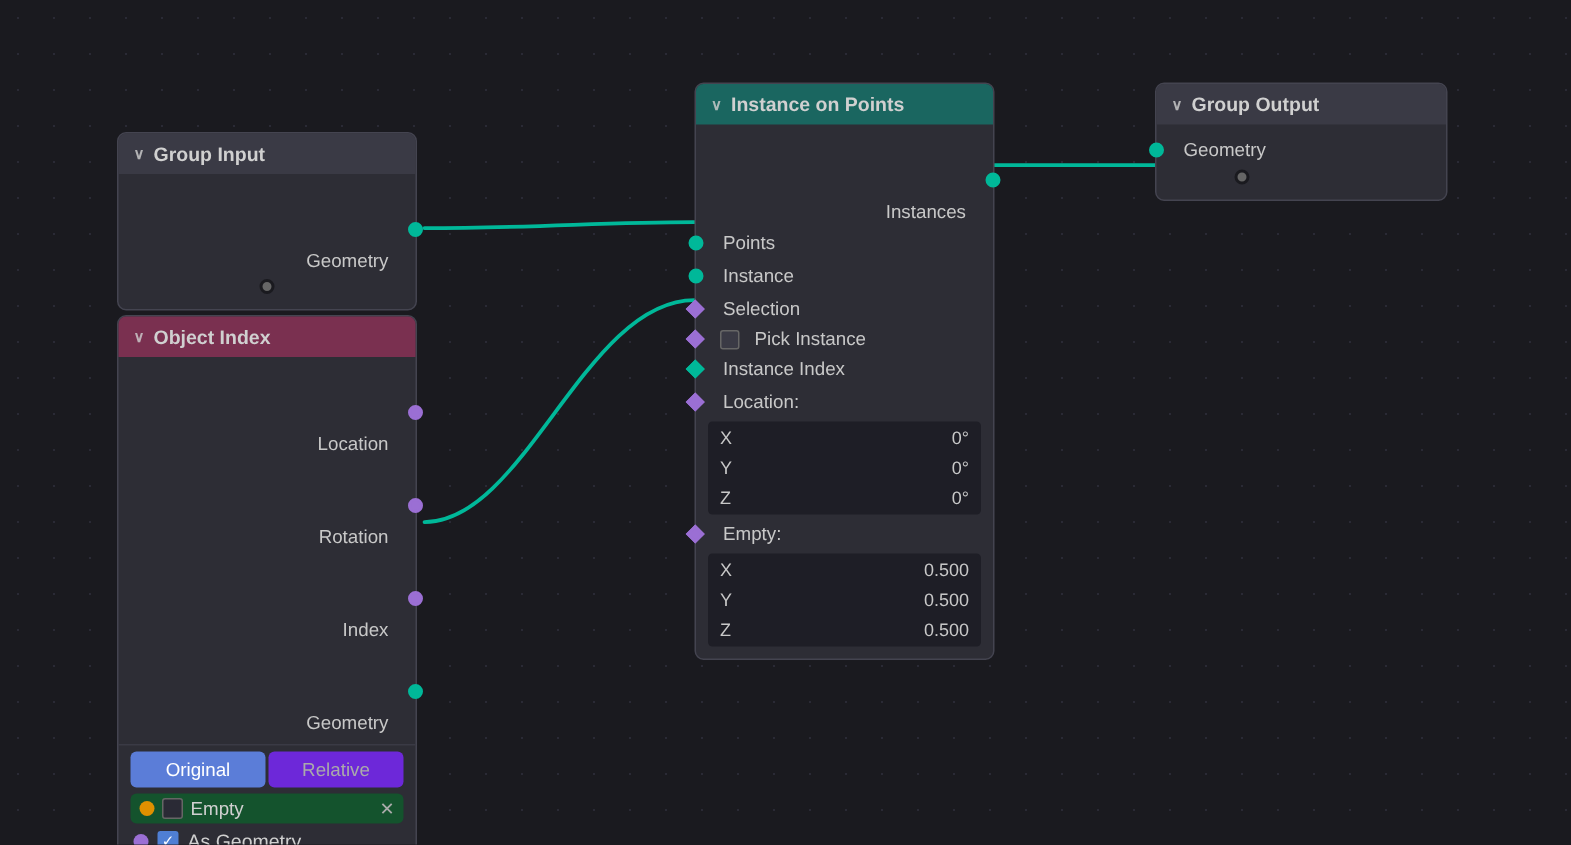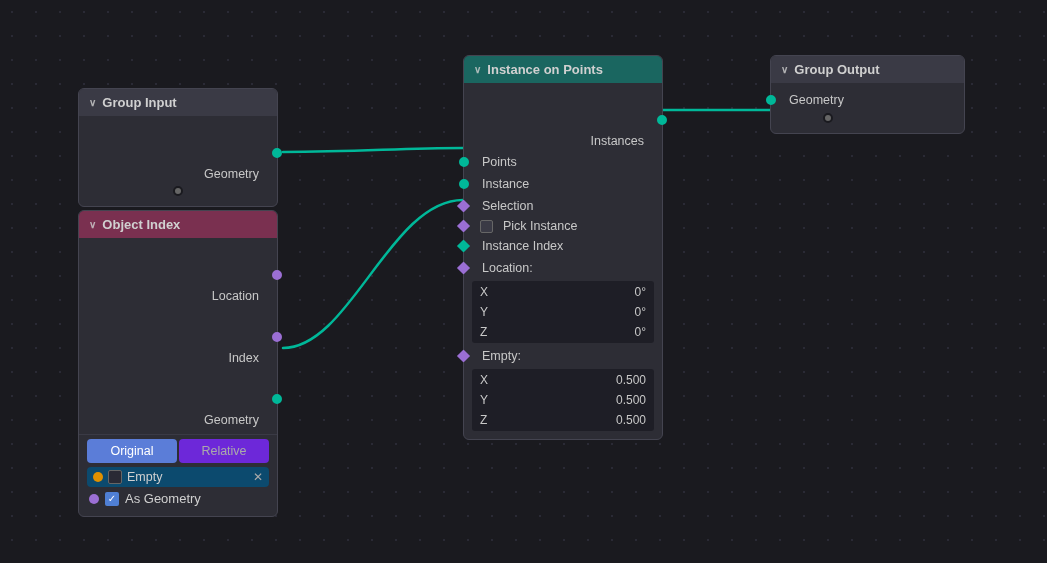--- a/index.html
+++ b/index.html
@@ -187,21 +187,21 @@
     .btn.inactive {
       background: #6d28d9;
       color: #aaa;
     }
 
     
     .object-name-row {
       display: flex;
       align-items: center;
       margin: 2px 8px;
-      background: #0c4a6e;
+      background: #14532d;
       border-radius: 4px;
       padding: 3px 6px;
       gap: 5px;
     }
 
     .obj-icon {
       width: 14px;
       height: 14px;
       background: #2a2a35;
       border: 1px solid #666;
@@ -321,20 +321,24 @@
     <span class="chevron">∨</span>
     <span>Object Index</span>
   </div>
   <div class="node-body">
 
     <div class="socket-row output">
       <span class="socket-label">Location</span>
       <div class="socket output" style="background:#9b6fd4;border-color:#9b6fd4;border-radius:50%;"></div>
     </div>
 
+    <div class="socket-row output">
+      <span class="socket-label">Rotation</span>
+      <div class="socket output" style="background:#9b6fd4;border-color:#9b6fd4;border-radius:50%;"></div>
+    </div>
 
     <div class="socket-row output">
       <span class="socket-label">Index</span>
       <div class="socket output" style="background:#9b6fd4;border-color:#9b6fd4;border-radius:50%;"></div>
     </div>
 
     <div class="socket-row output">
       <span class="socket-label">Geometry</span>
       <div class="socket output teal"></div>
     </div>

